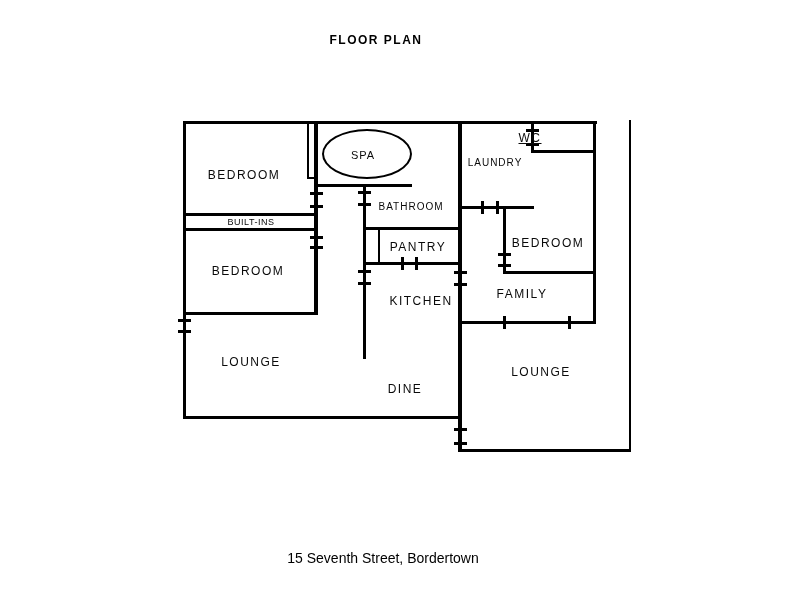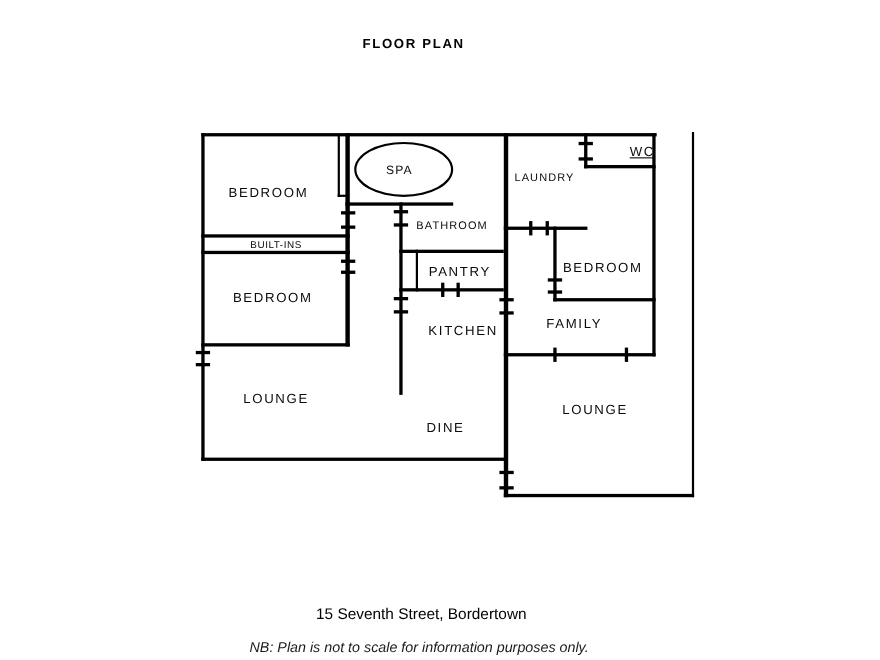--- a/index.html
+++ b/index.html
@@ -99,23 +99,22 @@
   <div class="tick tick-v" style="left:568px;top:316px;"></div>
 
   <div class="room-label" style="left:244px;top:175px;">BEDROOM</div>
   <div class="room-label tiny" style="left:251px;top:222px;">BUILT-INS</div>
   <div class="room-label" style="left:248px;top:271px;">BEDROOM</div>
   <div class="room-label small" style="left:363px;top:155px;font-size:11px;">SPA</div>
   <div class="room-label small" style="left:411px;top:206px;">BATHROOM</div>
   <div class="room-label" style="left:418px;top:247px;">PANTRY</div>
   <div class="room-label" style="left:421px;top:301px;">KITCHEN</div>
   <div class="room-label small" style="left:495px;top:162px;">LAUNDRY</div>
-  <div class="room-label" style="left:584px;top:138px;text-decoration:underline;">WC</div>
+  <div class="room-label" style="left:530px;top:138px;text-decoration:underline;">WC</div>
   <div class="room-label" style="left:548px;top:243px;">BEDROOM</div>
   <div class="room-label" style="left:522px;top:294px;">FAMILY</div>
   <div class="room-label" style="left:251px;top:362px;text-align:right;">LOUNGE</div>
   <div class="room-label" style="left:405px;top:389px;">DINE</div>
   <div class="room-label" style="left:541px;top:372px;">LOUNGE</div>
 
   <div class="footer-address">15 Seventh Street, Bordertown</div>
-  <div class="footer-note">NB: Plan is not to scale for information purposes only.</div>
 
 </div>
 
 </body></html>

